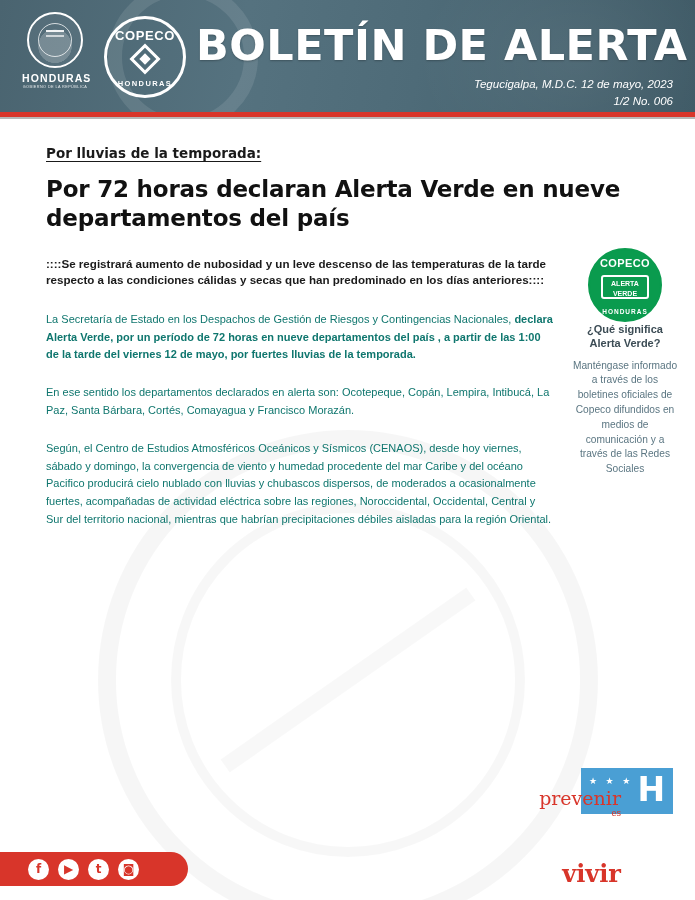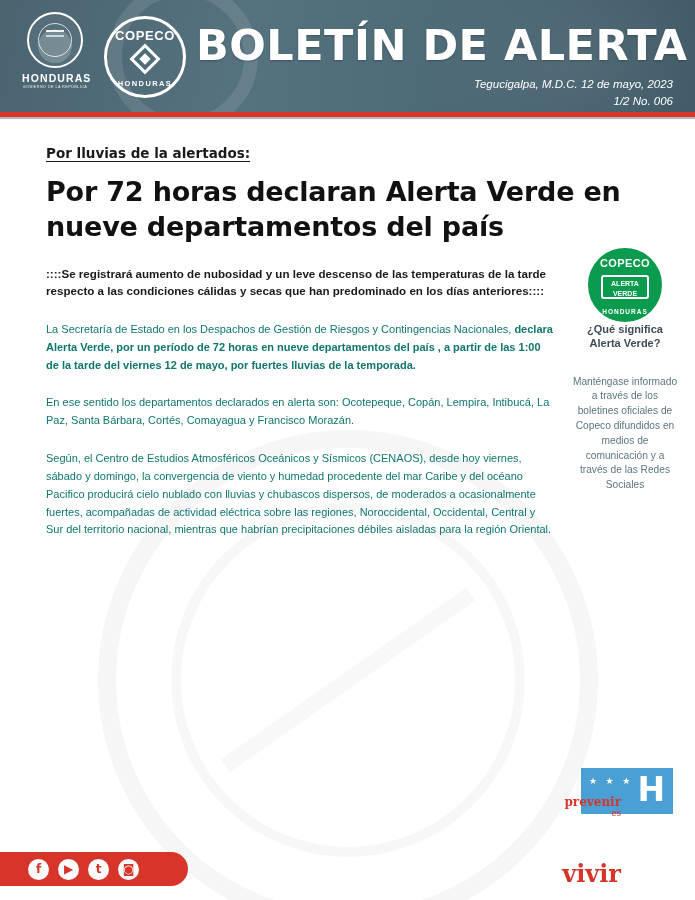--- a/index.html
+++ b/index.html
@@ -210,21 +210,21 @@
   .kicker {
     font-size: 13.5px;
     color: #1a1a1a;
     font-weight: bold;
     text-decoration: underline;
     text-underline-offset: 3px;
     margin-bottom: 14px;
     font-family: "DejaVu Sans", sans-serif;
   }
   .headline {
-    font-size: 27px;
+    font-size: 23px;
     line-height: 1.28;
     font-weight: bold;
     color: #111111;
     font-family: "DejaVu Sans", sans-serif;
     letter-spacing: -0.2px;
     max-width: 600px;
   }
   .summary {
     margin-top: 22px;
     width: 524px;
@@ -295,21 +295,21 @@
     letter-spacing: 1px;
   }
   .side-q {
     margin-top: 0;
     font-size: 11px;
     font-weight: bold;
     color: #3c4c55;
     line-height: 1.3;
   }
   .side-text {
-    margin-top: 24px;
+    margin-top: 8px;
     font-size: 10.2px;
     line-height: 1.45;
     color: #5b7682;
   }
 
   
   .h-logo {
     position: absolute;
     right: 22px;
     bottom: 86px;
@@ -373,21 +373,21 @@
     font-family: "DejaVu Sans", sans-serif;
   }
   .slogan {
     position: absolute;
     right: 74px;
     bottom: 14px;
     text-align: right;
     color: #d8352a;
     line-height: 1;
   }
-  .slogan .s1 { font-size: 12px; font-weight: bold; font-family: "DejaVu Serif", serif; }
+  .slogan .s1 { font-size: 19px; font-weight: normal; font-family: "DejaVu Serif", serif; }
   .slogan .s2 { font-size: 9px; font-weight: normal; margin: 1px 0 0 0; }
   .slogan .s3 { font-size: 24px; font-weight: bold; font-family: "DejaVu Serif", serif; margin-top: 44px; }
 </style>
 </head>
 <body>
 
 <div class="header">
   <div class="header-watermark"></div>
 
   <div class="hn-seal">
@@ -408,21 +408,21 @@
     <div>Tegucigalpa, M.D.C. 12 de mayo, 2023</div>
     <div>1/2   No. 006</div>
   </div>
 </div>
 <div class="header-rule"></div>
 <div class="header-rule-2"></div>
 
 <div class="page-watermark"></div>
 
 <div class="content">
-  <div class="kicker">Por lluvias de la alertados:</div>
+  <div class="kicker">Por lluvias de la temporada:</div>
   <div class="headline">Por 72 horas declaran Alerta Verde en nueve departamentos del país</div>
   <div class="summary">::::Se registrará aumento de nubosidad y un leve descenso de las temperaturas de la tarde respecto a las condiciones cálidas y secas que han predominado en los días anteriores::::</div>
 
   <div class="body-col">
     <p>
       <span>La Secretaría de Estado en los Despachos de Gestión de Riesgos y Contingencias Nacionales, </span><b>declara Alerta Verde, por un período de 72 horas en nueve departamentos del país , a partir de las 1:00 de la tarde del viernes 12 de mayo, por fuertes lluvias de la temporada.</b>
     </p>
     <p>En ese sentido los departamentos declarados en alerta son: Ocotepeque, Copán, Lempira, Intibucá, La Paz, Santa Bárbara, Cortés, Comayagua y Francisco Morazán.</p>
     <p>Según, el Centro de Estudios Atmosféricos Oceánicos y Sísmicos (CENAOS), desde hoy viernes, sábado y domingo, la convergencia de viento y humedad procedente del mar Caribe y del océano Pacifico producirá cielo nublado con lluvias y chubascos dispersos, de moderados a ocasionalmente fuertes, acompañadas de actividad eléctrica sobre las regiones, Noroccidental, Occidental, Central y Sur del territorio nacional, mientras que habrían precipitaciones débiles aisladas para la región Oriental.</p>
   </div>

